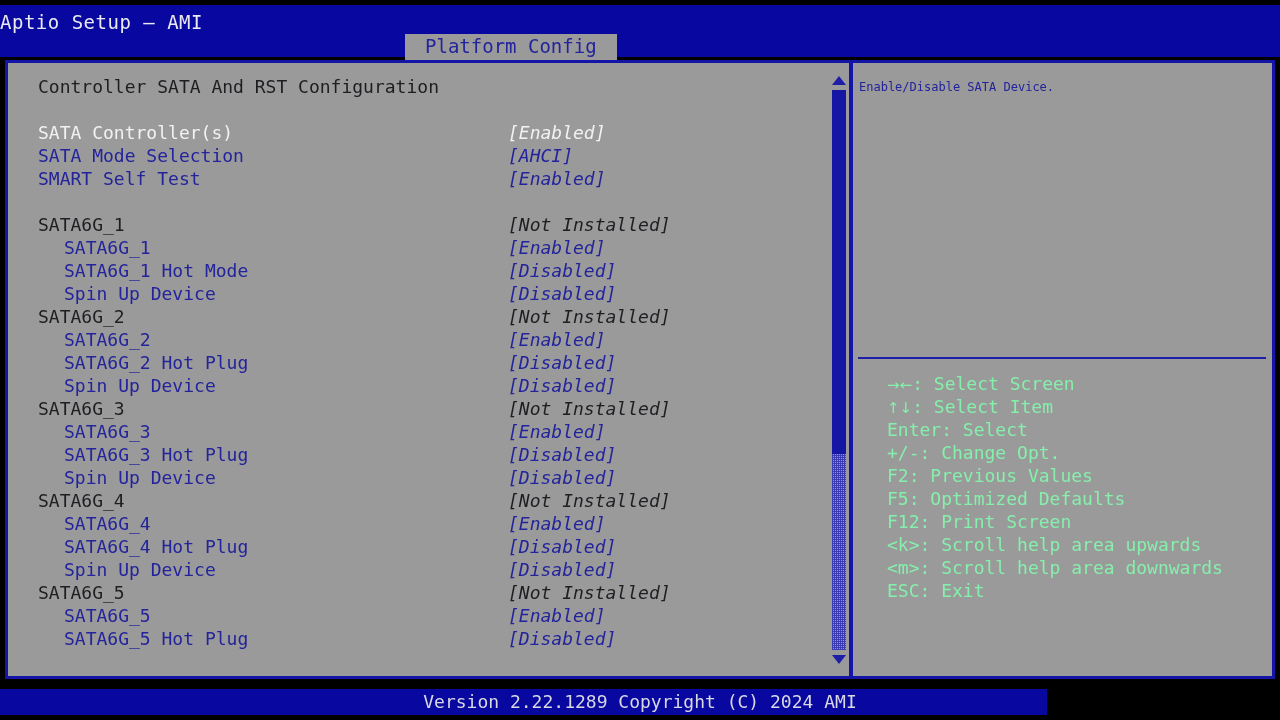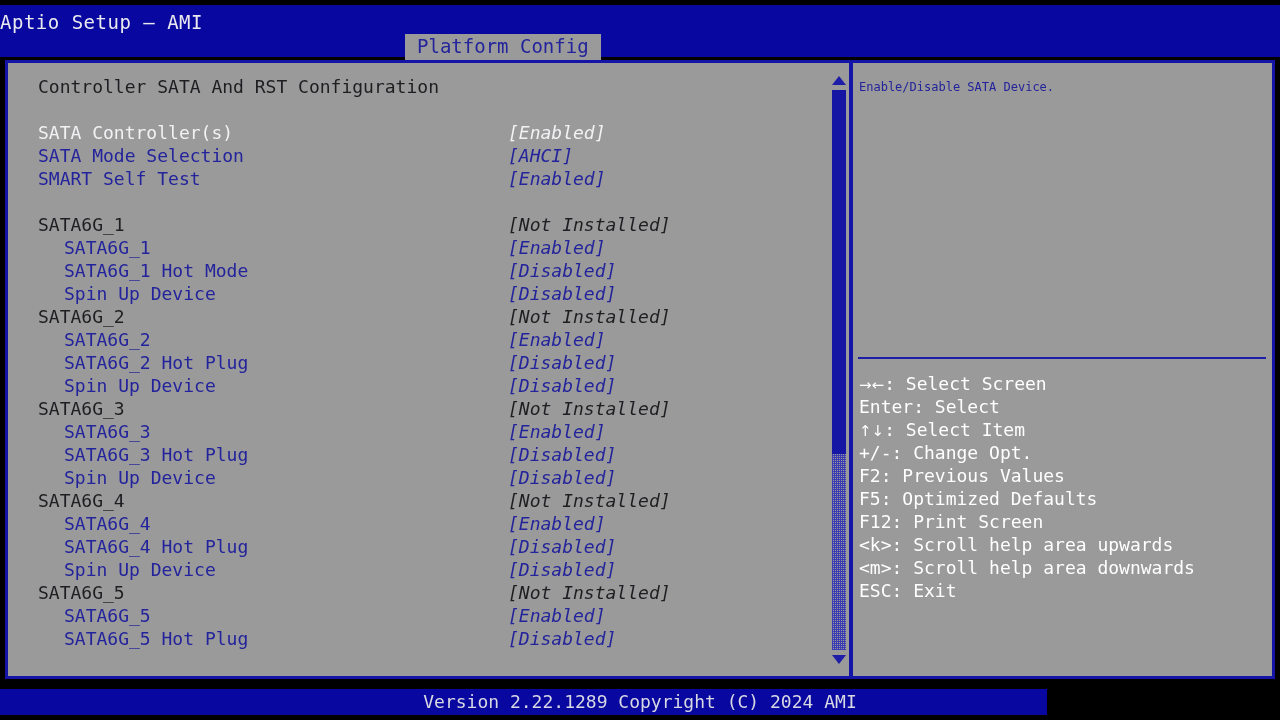--- a/index.html
+++ b/index.html
@@ -47,21 +47,21 @@
     left: 0;
     top: 29px;
     width: 1280px;
     height: 25px;
   }
   .tab {
     position: absolute;
     left: 405px;
     top: 0;
     height: 26px;
-    padding: 0 12px;
+    padding: 0 20px;
     background: #9a9a9a;
     color: #23239c;
     font-size: 19px;
     line-height: 25px;
     white-space: pre;
     box-sizing: border-box;
   }
 
   
   .body-frame {
@@ -197,23 +197,24 @@
   }
   .legend {
     position: absolute;
     left: 3px;
     top: 312px;
     width: 412px;
   }
   .legend-row {
     height: 23px;
     line-height: 23px;
-    color: #ffffff;
+    color: #86efac;
     font-size: 18px;
     white-space: pre;
+    margin-left: 28px;
   }
   .legend-row .glyph {
     font-family: "DejaVu Sans", sans-serif;
     font-size: 15px;
   }
 
   
   .footer-band {
     position: absolute;
     left: 0;
@@ -285,22 +286,22 @@
     <div class="sb-arrow down"></div>
   </div>
 
   <div class="pane-divider"></div>
 
   <div class="help-pane">
     <div class="help-text">Enable/Disable SATA Device.</div>
     <div class="help-rule"></div>
     <div class="legend" id="legend-host">
         <div class="legend-row"><span class="glyph">→←</span><span>: Select Screen</span></div>
+        <div class="legend-row"><span class="glyph">↑↓</span><span>: Select Item</span></div>
         <div class="legend-row"><span>Enter: Select</span></div>
-        <div class="legend-row"><span class="glyph">↑↓</span><span>: Select Item</span></div>
         <div class="legend-row"><span>+/-: Change Opt.</span></div>
         <div class="legend-row"><span>F2: Previous Values</span></div>
         <div class="legend-row"><span>F5: Optimized Defaults</span></div>
         <div class="legend-row"><span>F12: Print Screen</span></div>
         <div class="legend-row"><span>&lt;k&gt;: Scroll help area upwards</span></div>
         <div class="legend-row"><span>&lt;m&gt;: Scroll help area downwards</span></div>
         <div class="legend-row"><span>ESC: Exit</span></div>
       </div>
   </div>
 

